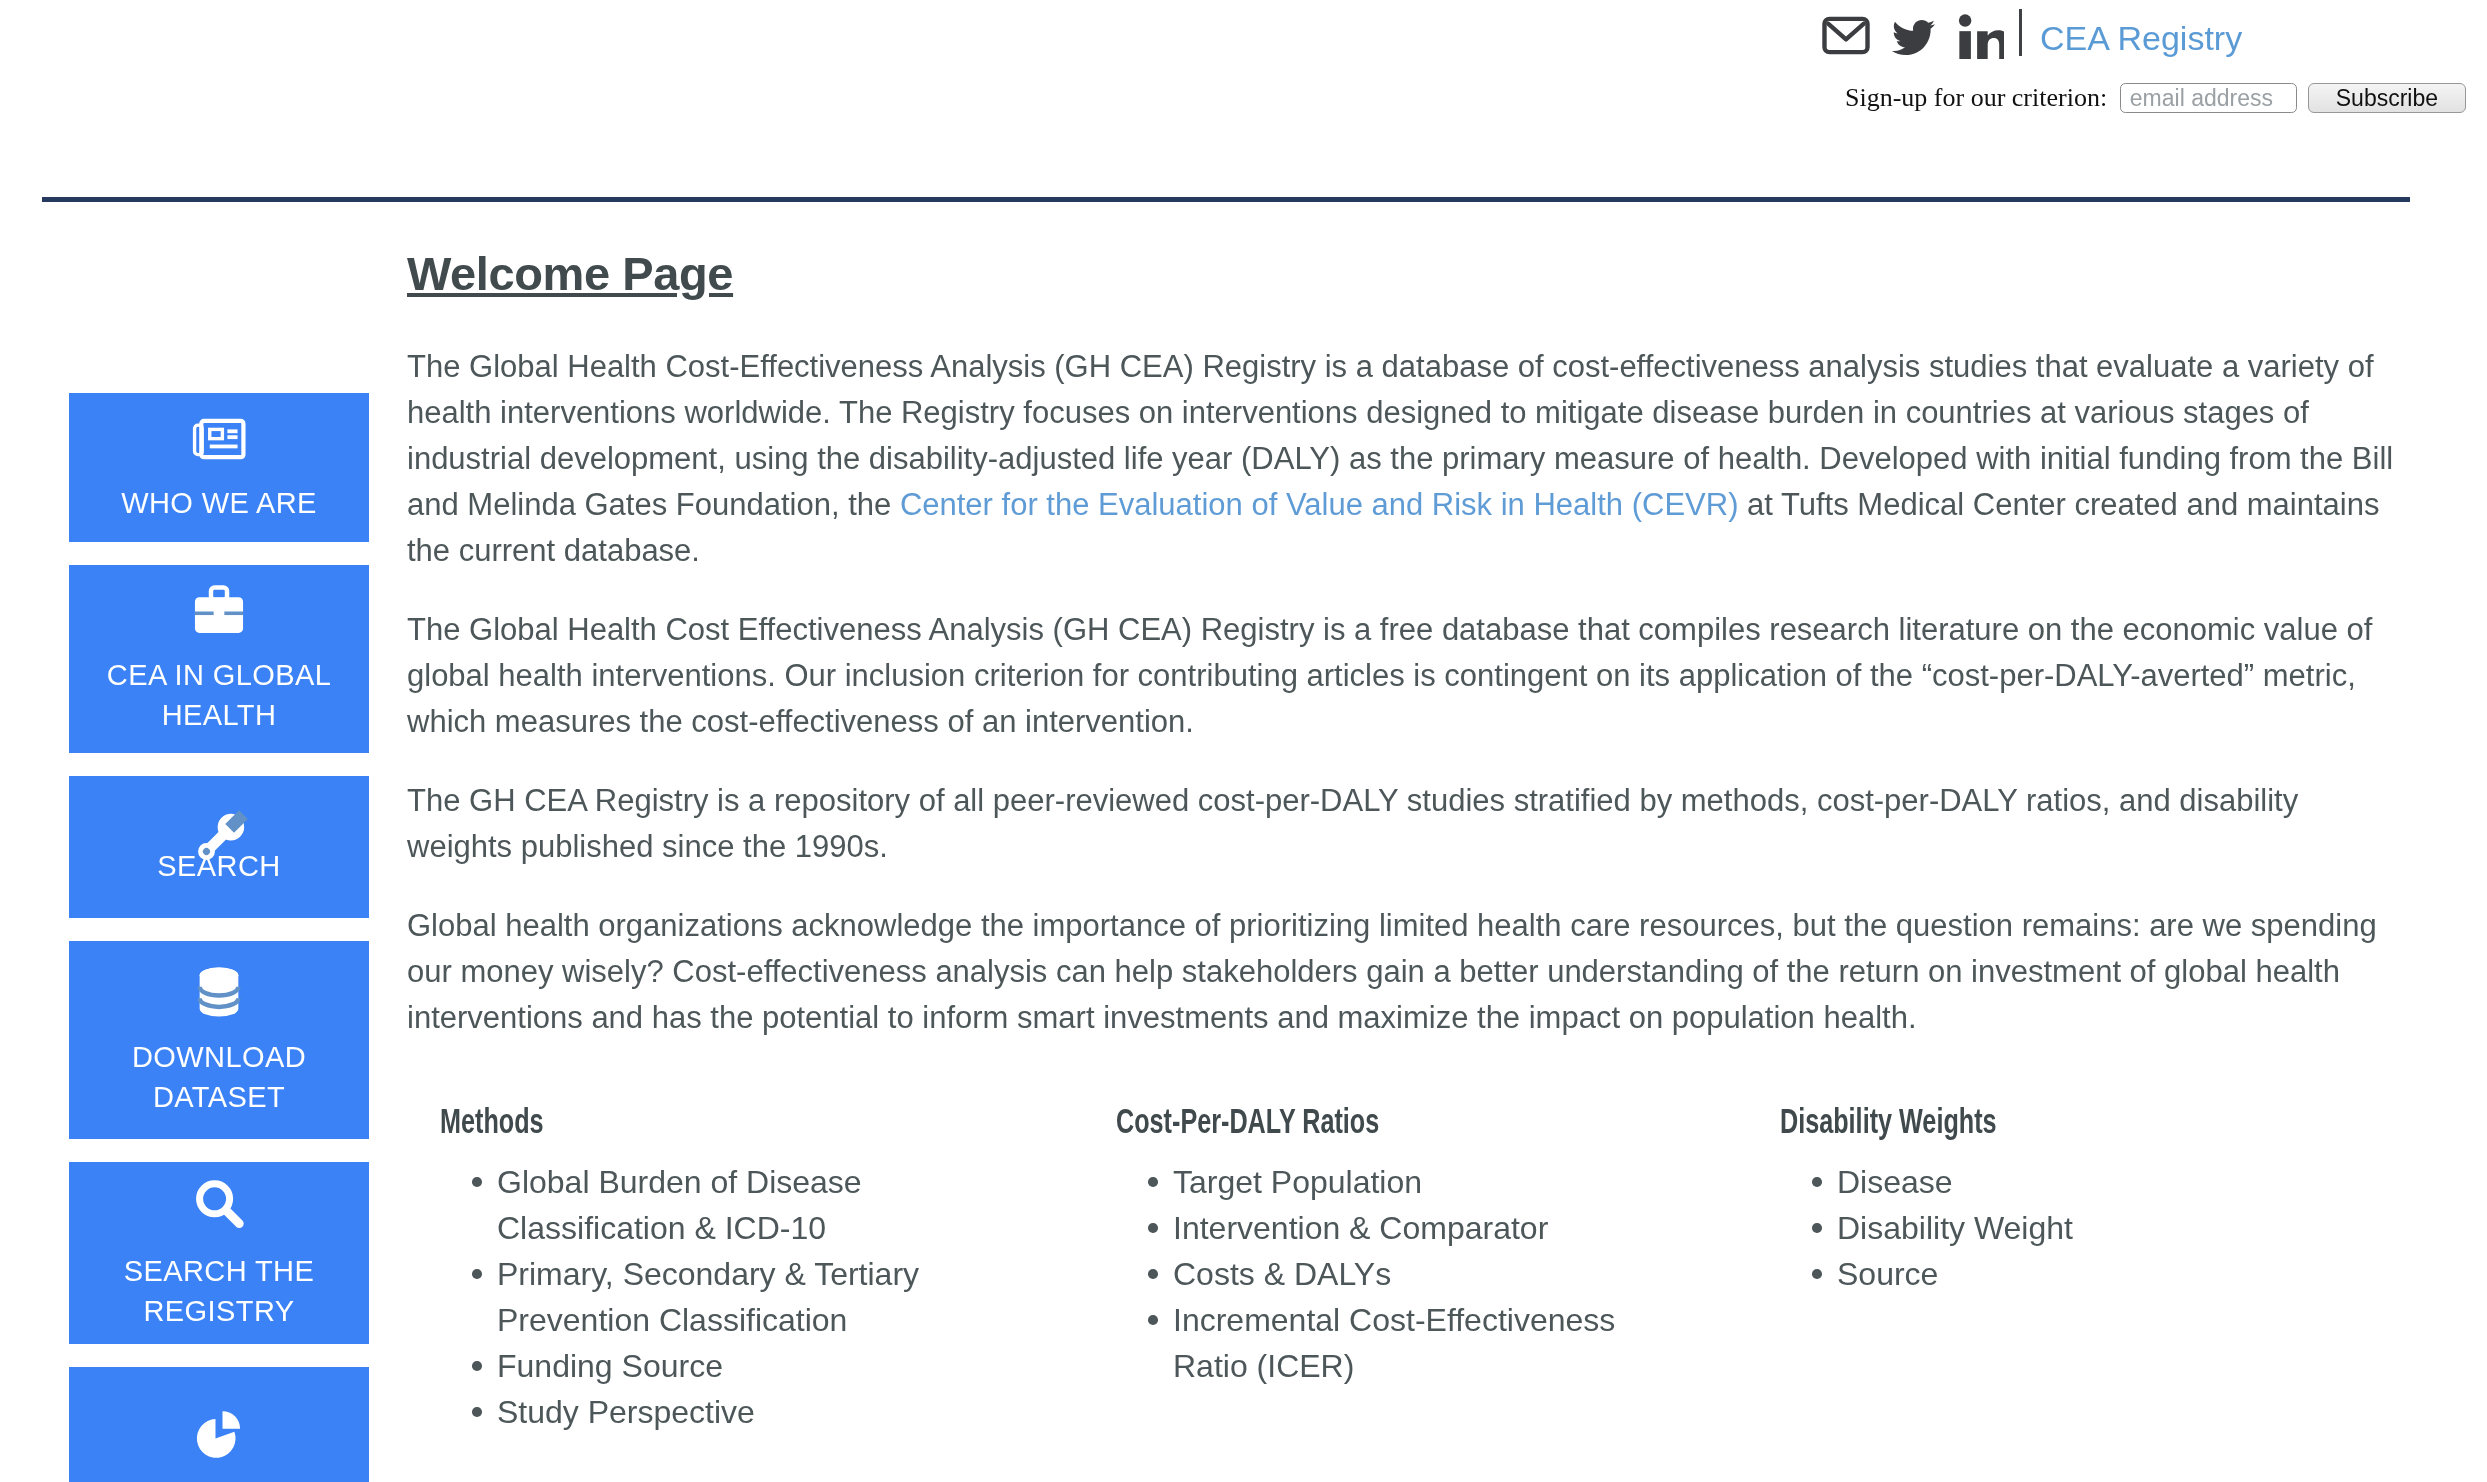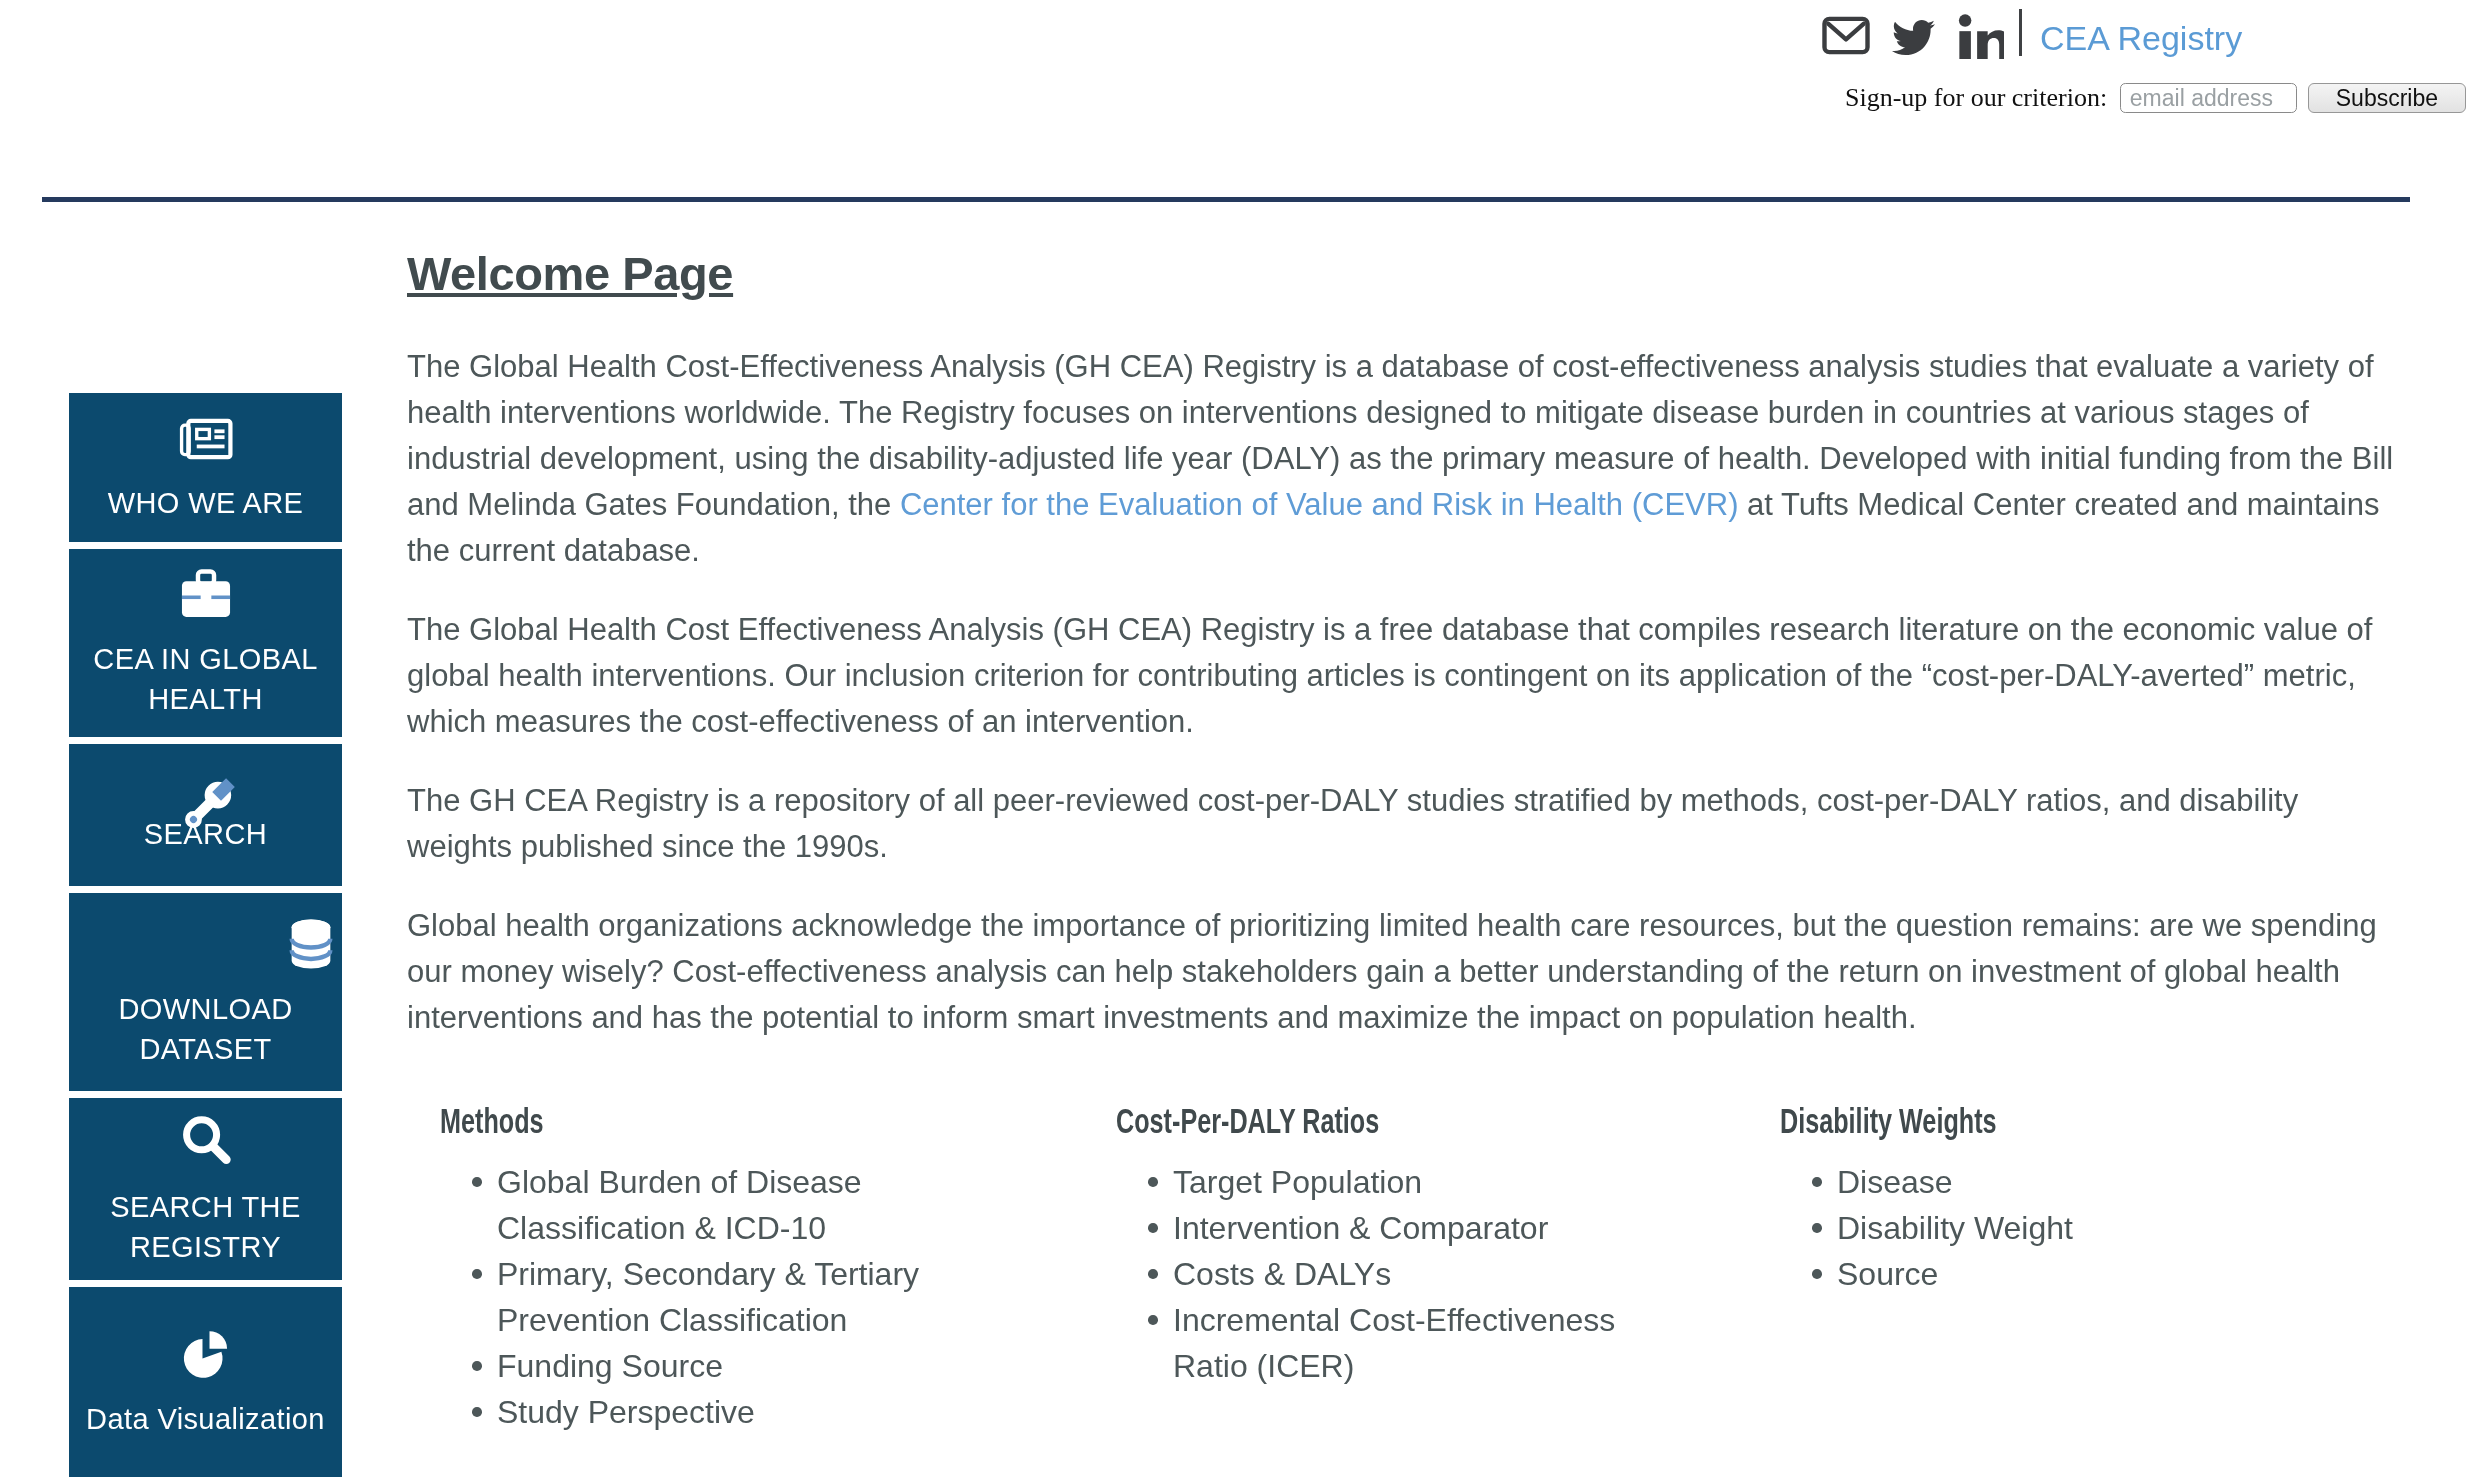--- a/index.html
+++ b/index.html
@@ -30,27 +30,27 @@
       font-family:"Liberation Sans", sans-serif; outline:none; }
   .newsletter-input::placeholder { color:#9aa0a3; }
   .newsletter-btn { display:inline-block; vertical-align:middle; margin-left:7px; height:30px; padding:0 27px;
       background:linear-gradient(#f4f4f4,#e2e2e2); border:1.8px solid #979797; border-radius:6px;
       font-size:23px; color:#111; font-family:"Liberation Sans", sans-serif; cursor:pointer; }
 
   .top-rule { position:absolute; left:42px; top:197px; width:2368px; height:5.3px; background:#253a5e; }
 
   
   .sidebar { position:absolute; left:69px; top:393px; width:262px; }
-  .side-btn { width:273px; background:#0c4a6e; color:#fff; margin-bottom:7px;
+  .side-btn { width:300px; background:#3b82f6; color:#fff; margin-bottom:23px;
       display:flex; flex-direction:column; align-items:center; justify-content:center;
       text-align:center; cursor:pointer; }
   .side-btn .lbl { font-size:29px; line-height:40px; font-weight:400; letter-spacing:0.4px; padding:0 16px; }
   .side-btn svg { margin-bottom:12.4px; }
   .h1x { height:149px; } .h2x { height:188px; } .h3x { height:142px; }
-  .h4x { height:198px;align-items:flex-end; } .h5x { height:182px; } .h6x { height:190px; }
+  .h4x { height:198px; } .h5x { height:182px; } .h6x { height:190px; }
 
   
   .page-title { position:absolute; left:407px; top:246px; font-size:47px; font-weight:bold;
       color:#414b4e; letter-spacing:-0.4px;text-decoration:underline; }
   .paragraphs { position:absolute; left:407px; top:344px; width:2004px; }
   .paragraphs p { font-size:31px; line-height:46px; color:#4d5759; margin-bottom:33px; }
   .paragraphs a.cevr-link { color:#5f9cd6; text-decoration:none; cursor:pointer; }
 
   .columns { position:absolute; top:1101px; left:0; width:2487px; }
   .col { position:absolute; top:0; width:585px; }

